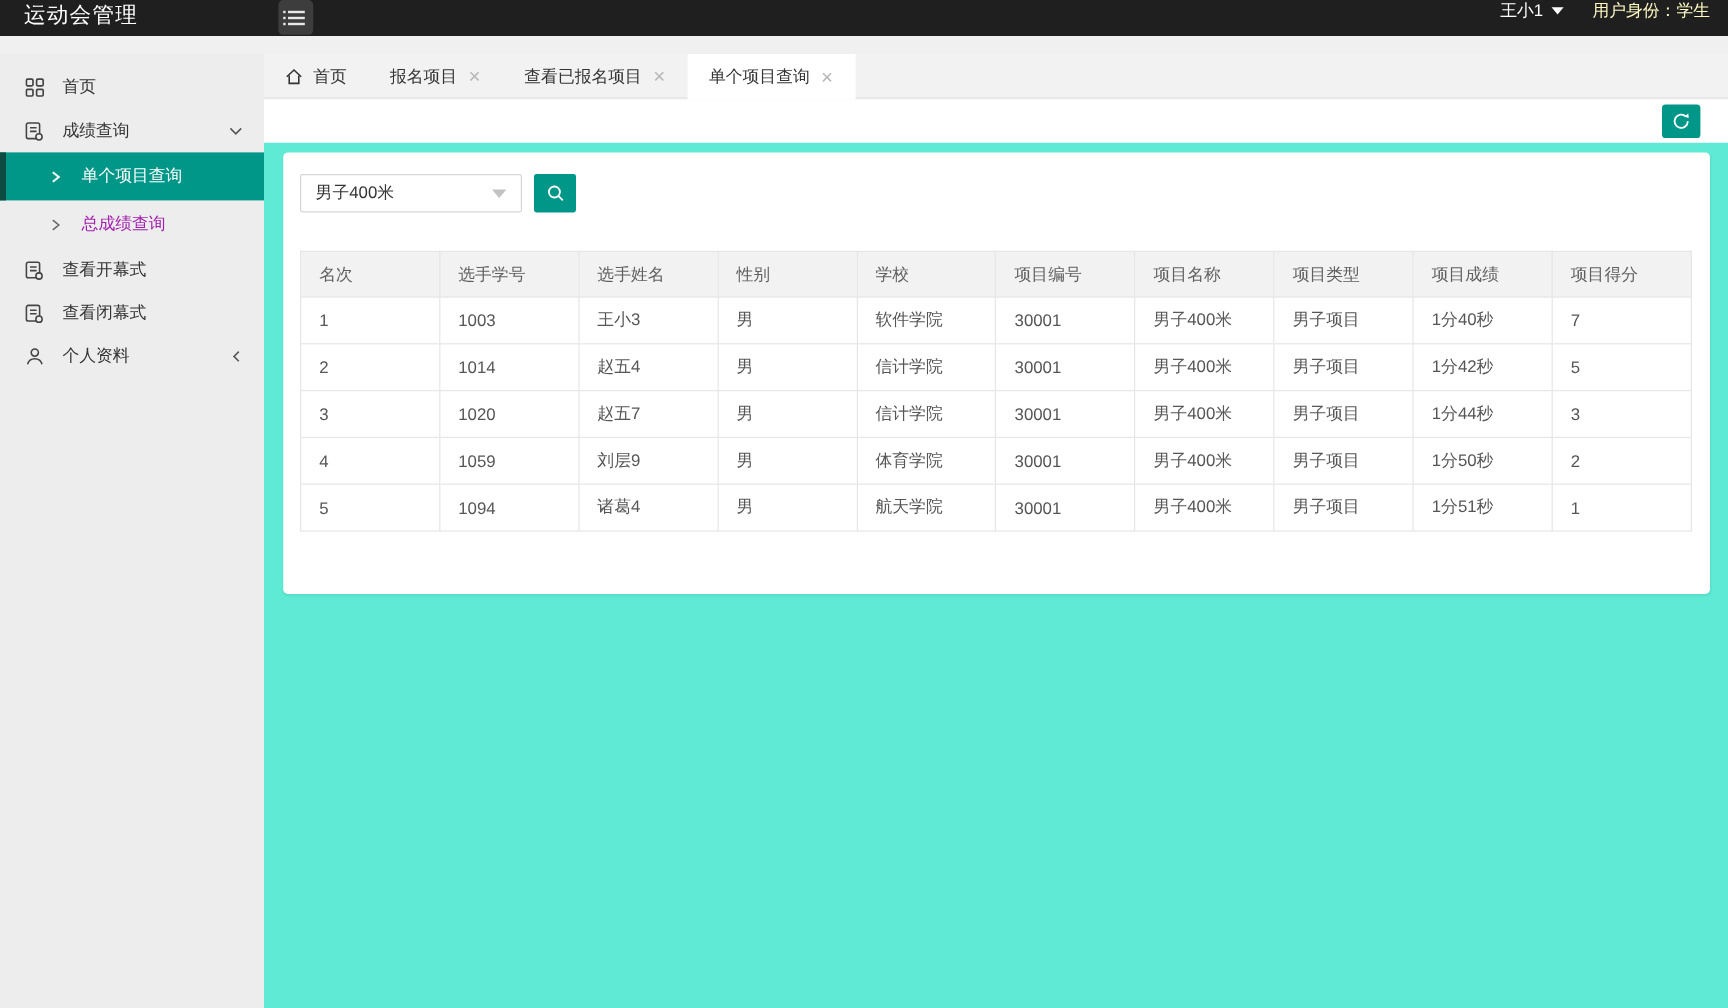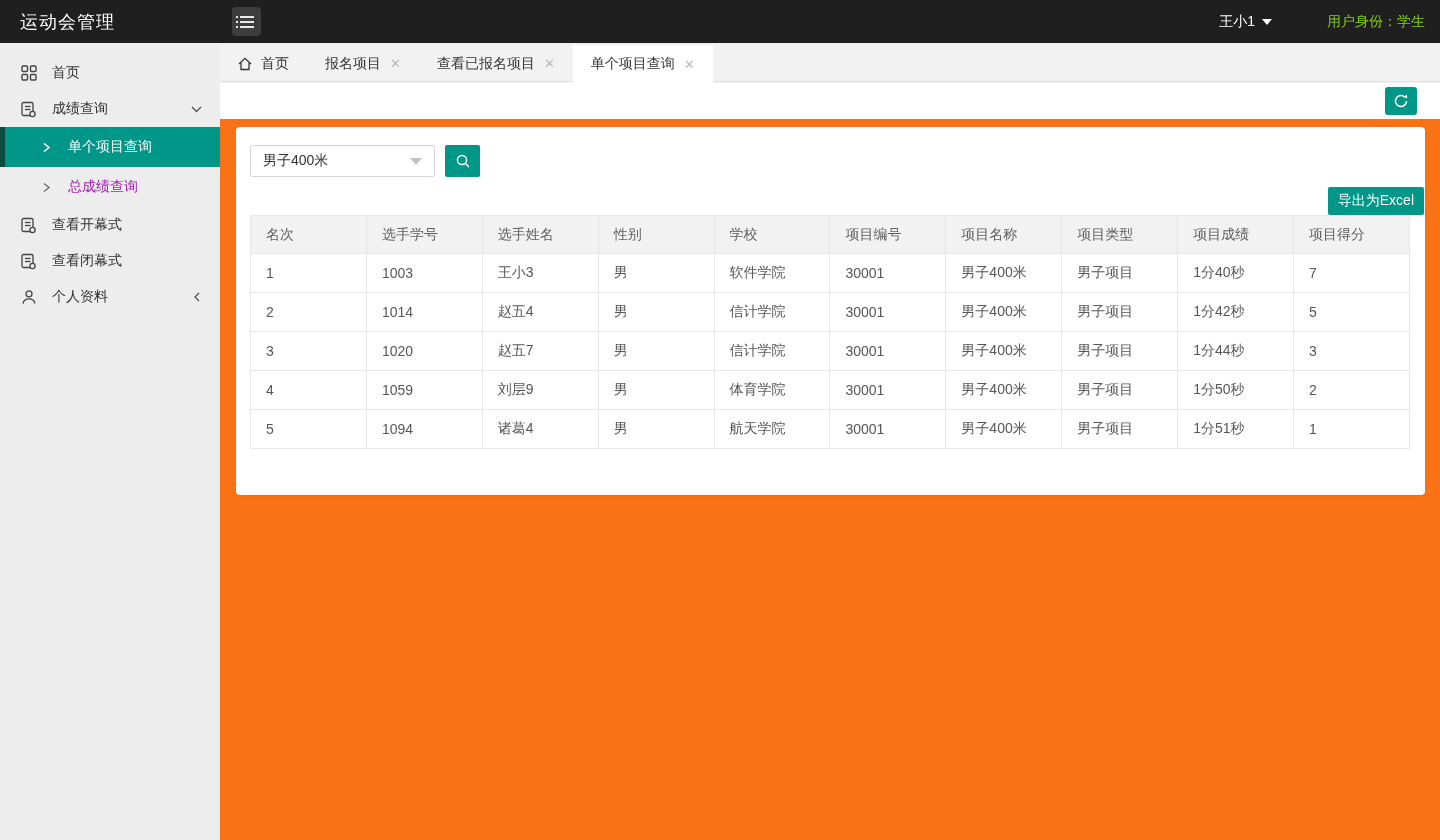--- a/index.html
+++ b/index.html
@@ -1,31 +1,31 @@
 <!DOCTYPE html>
 <html><head>
 <meta charset="utf-8">
 <style>
   * { margin:0; padding:0; box-sizing:border-box; }
   html,body { width:1440px; height:840px; overflow:hidden;
     font-family:"Liberation Sans","DejaVu Sans",sans-serif; font-size:14px; background:#f0f0f0; }
 
   
-  .header { position:absolute; top:0; left:0; width:1440px; height:43px;
-    background:#1f1f1f; color:#fff; display:flex; align-items:center; z-index:30; }
+  .header { position:absolute; top:0; left:0; width:1440px; height:30px;
+    background:#1f1f1f; color:#fff; display:flex; align-items:flex-start; z-index:30; }
   .brand { width:220px; padding-left:20px; font-size:18px; letter-spacing:1px; }
   .hamburger { width:29px; height:29px; background:#3d3d3d; border-radius:4px;
     margin-left:12px; display:flex; align-items:center; justify-content:center; cursor:pointer; }
   .hamburger .bars { display:flex; flex-direction:column; gap:3px; }
   .hamburger .bars i { display:block; width:14px; height:2px; background:#e8e8e8; position:relative; }
   .hamburger .bars i::before { content:""; position:absolute; left:-4px; top:0; width:2px; height:2px; background:#e8e8e8; }
-  .header-right { margin-left:auto; display:flex; align-items:center; padding-right:15px; gap:55px; }
+  .header-right { margin-left:auto; display:flex; align-items:center; padding-right:15px; gap:24px; }
   .user-box { display:flex; align-items:center; gap:7px; cursor:pointer; }
   .caret-down { width:0; height:0; border-left:5px solid transparent; border-right:5px solid transparent; border-top:6px solid #ffffff; }
-  .role-text { color:#84cc16; }
+  .role-text { color:#fef9c3; }
 
   
   .sidebar { position:absolute; top:45px; left:0; bottom:0; width:220px; background:#ededed; padding-top:10px; z-index:20; }
   .side-item { height:36px; display:flex; align-items:center; padding:0 18px 0 20px; color:#333; cursor:pointer; }
   .side-item .sicon { width:17px; height:17px; margin-right:15px; display:flex; align-items:center; justify-content:center; }
   .side-item .arrow { margin-left:auto; display:flex; align-items:center; color:#555; }
   .sub-item { height:40px; display:flex; align-items:center; padding:0 18px 0 42px; color:#a21caf; cursor:pointer; position:relative; }
   .sub-item .sub-arrow { margin-right:17px; display:flex; align-items:center; color:#666; }
   .sub-item.active { background:#009688; color:#fff; }
   .sub-item.active .sub-arrow { color:#fff; }
@@ -39,36 +39,36 @@
   .tab.active { background:#fff; height:38px; }
   .tab .close { color:#b9b9b9; font-size:13px; line-height:1; cursor:pointer; }
 
   
   .toolbar { position:absolute; top:83px; left:220px; right:0; height:36px; background:#fff;
     display:flex; align-items:center; justify-content:flex-end; padding-right:23px; }
   .refresh-btn { width:32px; height:28px; background:#009688; border:none; border-radius:3px;
     display:flex; align-items:center; justify-content:center; cursor:pointer; }
 
   
-  .content { position:absolute; top:119px; left:220px; right:0; bottom:0; background:#f97316; }
+  .content { position:absolute; top:119px; left:220px; right:0; bottom:0; background:#5eead4; }
   .card { margin:8px 15px 0 16px; height:368px; background:#fff; border-radius:4px;
     box-shadow:0 1px 2px rgba(0,0,0,.06); padding:18px 15px 0 14px; }
   .filter-row { display:flex; align-items:center; }
   .select-box { width:185px; height:32px; border:1px solid #d6d6d6; border-radius:2px; background:#fff;
     display:flex; align-items:center; padding:0 12px; color:#333; cursor:pointer; }
   .select-box .sel-caret { margin-left:auto; width:0; height:0; border-left:6px solid transparent;
     border-right:6px solid transparent; border-top:7px solid #c2c2c2; }
   .search-btn { width:35px; height:32px; margin-left:10px; background:#009688; border:none; border-radius:2px;
     display:flex; align-items:center; justify-content:center; cursor:pointer; }
   .export-row { display:flex; justify-content:flex-end; margin-top:10px; margin-right:-14px; }
   .export-btn { height:28px; padding:0 10px; background:#009688; color:#fff; border:none; border-radius:2px;
     font-size:14px; cursor:pointer; font-family:inherit; }
 
   
-  table.grid { width:100%; border-collapse:collapse; table-layout:fixed; }
+  table.grid { width:100%; margin-top:32px; border-collapse:collapse; table-layout:fixed; }
   table.grid th { background:#f2f2f2; color:#5f5f5f; font-weight:normal; text-align:left;
     height:38px; padding-left:15px; border:1px solid #e6e6e6; }
   table.grid td { color:#565656; height:39px; padding-left:15px; border:1px solid #e6e6e6; background:#fff; }
 </style>
 </head>
 <body>
 
 <div class="header">
   <div class="brand">运动会管理</div>
   <div class="hamburger">
@@ -236,23 +236,20 @@
       <button class="search-btn">
         <span>
           <svg class="ic" width="16" height="16" viewBox="0 0 16 16">
               <circle cx="7" cy="7" r="4.6" fill="none" stroke="#fff" stroke-width="1.5"></circle>
               <line x1="10.5" y1="10.5" x2="14" y2="14" stroke="#fff" stroke-width="1.5"></line>
             </svg>
         </span>
       </button>
     </div>
 
-    <div class="export-row">
-      <button class="export-btn">导出为Excel</button>
-    </div>
 
     <table class="grid">
       <thead>
         <tr>
           <th>名次</th>
           <th>选手学号</th>
           <th>选手姓名</th>
           <th>性别</th>
           <th>学校</th>
           <th>项目编号</th>

